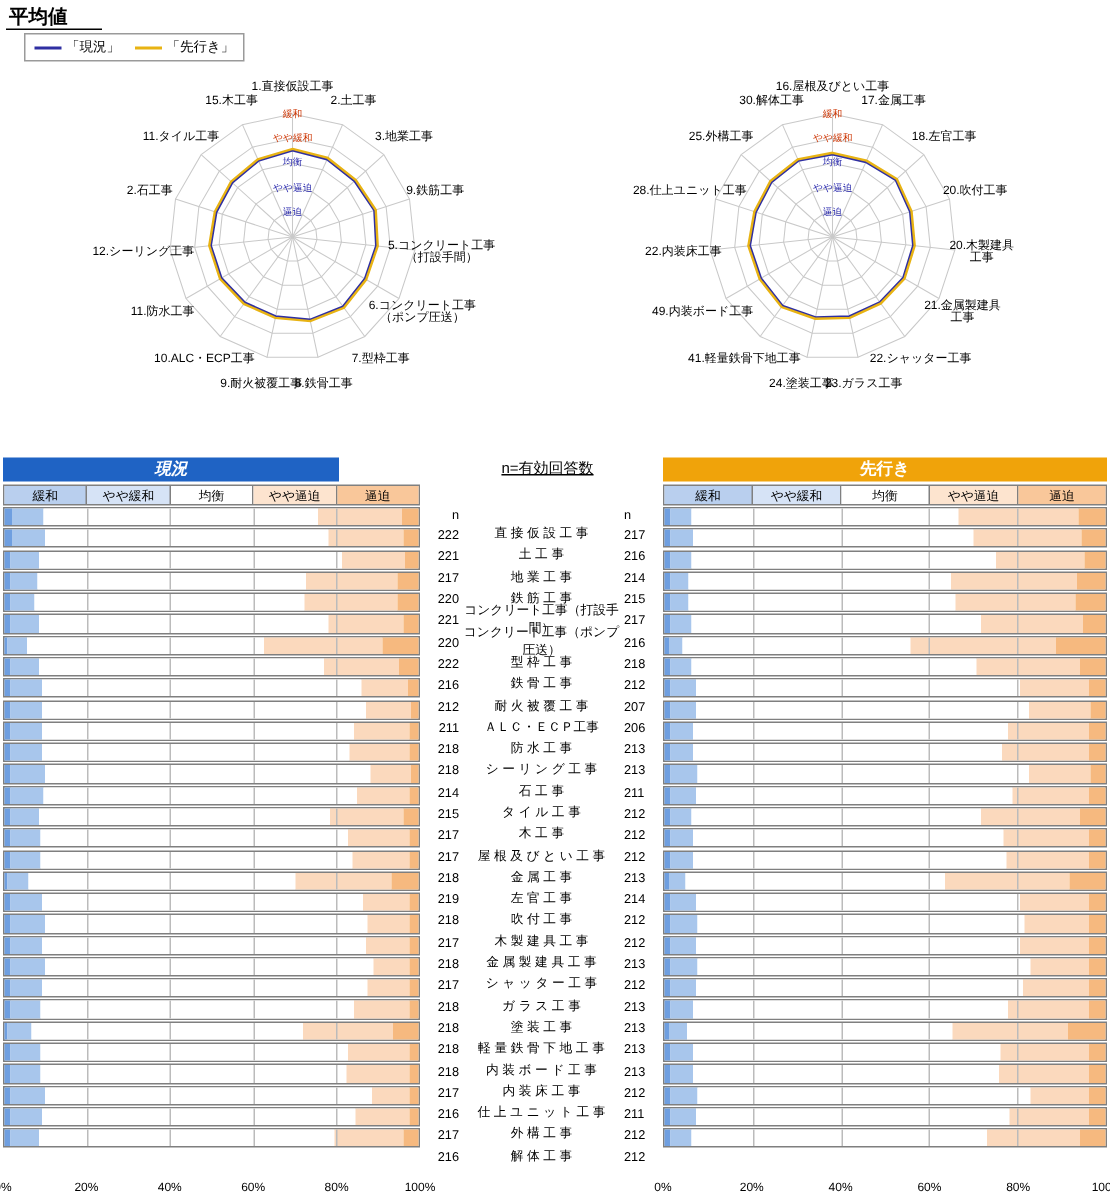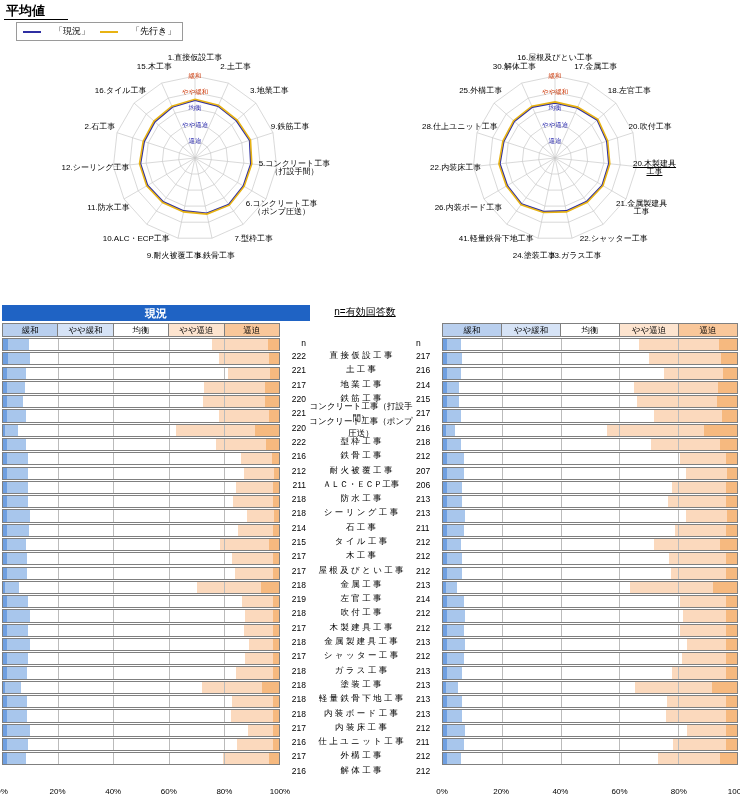--- a/index.html
+++ b/index.html
@@ -17,21 +17,21 @@
   .title-underline{
     position:absolute;left:4px;top:19px;width:64px;height:1px;background:#000;
   }
   
   .legend{
     position:absolute;left:16px;top:22px;
     border:1px solid #9a9a9a;background:#fff;
     padding:2px 6px;display:flex;gap:10px;align-items:center;
     font-size:9px;
   }
-  .legend .ent{display:flex;align-items:center;gap:13px;}
+  .legend .ent{display:flex;align-items:center;gap:3px;}
   .legend .ln{display:inline-block;width:18px;height:2px;}
   .ln.blue{background:#2f2fa2;}
   .ln.gold{background:#e8b313;}
 
   
   .radar-wrap{position:absolute;top:30px;left:0;width:610px;height:265px;}
   .radar{position:absolute;}
   .radar svg{display:block;}
   .rlabel{
     position:absolute;font-size:8px;line-height:1.05;text-align:center;
@@ -41,21 +41,21 @@
     position:absolute;font-size:6.5px;color:#2222aa;text-align:center;white-space:nowrap;
   }
   .ringlabel.red{color:#cc3300;}
 
   
   .bottom{position:absolute;top:305px;left:0;width:740px;height:495px;}
   .hdr{
     position:absolute;height:16px;color:#fff;font-size:11px;font-weight:bold;
     text-align:center;line-height:16px;
   }
-  .hdr.blue{background:#1f63c4;left:2px;width:308px;top:0;}
+  .hdr.blue{background:#1f63c4;left:2px;width:224px;top:0;font-style:italic;}
   .hdr.gold{background:#f0a30a;left:442px;width:296px;top:0;}
   .nlabel{
     position:absolute;top:0px;left:290px;width:150px;text-align:center;
     font-size:10px;text-decoration:underline;
   }
   .catrow{
     position:absolute;top:18px;height:14px;display:flex;font-size:8.5px;
     border:1px solid #808080;box-sizing:border-box;
   }
   .catrow .c{
@@ -150,21 +150,21 @@
 （打設手間）</div>
       <div class="rlabel" style="left: 215.603px; top: 169.5px; width: 72px;">6.コンクリート工事
 （ポンプ圧送）</div>
       <div class="rlabel" style="left: 204.279px; top: 204.902px; width: 39px;">7.型枠工事</div>
       <div class="rlabel" style="left: 166.291px; top: 221.815px; width: 39px;">8.鉄骨工事</div>
       <div class="rlabel" style="left: 116.709px; top: 221.815px; width: 55px;">9.耐火被覆工事</div>
       <div class="rlabel" style="left: 72.7215px; top: 204.902px; width: 67px;">10.ALC・ECP工事</div>
       <div class="rlabel" style="left: 56.8975px; top: 174px; width: 43px;">11.防水工事</div>
       <div class="rlabel" style="left: 31.5478px; top: 134.453px; width: 68px;">12.シーリング工事</div>
       <div class="rlabel" style="left: 52.3943px; top: 93.0983px; width: 35px;">2.石工事</div>
-      <div class="rlabel" style="left: 64.6855px; top: 57.0869px; width: 52px;">16.タイル工事</div>
+      <div class="rlabel" style="left: 64.6855px; top: 57.0869px; width: 52px;">11.タイル工事</div>
       <div class="rlabel" style="left: 106.826px; top: 32.6455px; width: 35px;">15.木工事</div>
       <div class="ringlabel" style="left: 158.5px; top: 107.1px;">逼迫</div>
       <div class="ringlabel" style="left: 152px; top: 90.7px;">やや逼迫</div>
       <div class="ringlabel" style="left: 158.5px; top: 74.3px;">均衡</div>
       <div class="ringlabel red" style="left: 152px; top: 57.9px;">やや緩和</div>
       <div class="ringlabel red" style="left: 158.5px; top: 41.5px;">緩和</div>
     </div>
   <div class="radar" id="radar-right" style="left:390px;top:0;width:330px;height:265px;">
       <svg width="330" height="265">
         <path d="M165.0,111.6L171.7,113.0L177.2,117.0L180.6,122.9L181.3,129.7L179.2,136.2L174.6,141.3L168.4,144.0L161.6,144.0L155.4,141.3L150.8,136.2L148.7,129.7L149.4,122.9L152.8,117.0L158.3,113.0Z" fill="none" stroke="#c9c9c9" stroke-width="0.7"></path>
@@ -187,43 +187,44 @@
         <line x1="165" y1="128" x2="87.0" y2="102.7" stroke="#c9c9c9" stroke-width="0.7"></line>
         <line x1="165" y1="128" x2="104.1" y2="73.1" stroke="#c9c9c9" stroke-width="0.7"></line>
         <line x1="165" y1="128" x2="131.6" y2="53.1" stroke="#c9c9c9" stroke-width="0.7"></line>
         <path d="M165.0,72.9L187.3,78.0L207.2,90.0L216.8,111.2L218.8,133.7L212.2,155.2L196.6,171.5L176.3,180.9L153.6,181.6L131.6,173.9L117.3,155.6L109.9,133.8L113.8,111.4L124.3,91.3L142.3,77.1Z" fill="none" stroke="#2f2fa2" stroke-width="1.6"></path>
         <path d="M165.0,71.9L187.7,77.1L207.9,89.4L217.7,110.9L219.8,133.8L213.0,155.7L197.2,172.3L176.5,181.9L153.4,182.5L131.1,174.7L116.4,156.0L108.9,133.9L112.9,111.1L123.6,90.7L141.9,76.2Z" fill="none" stroke="#e8b313" stroke-width="1.6"></path>
       </svg>
       <div class="rlabel" style="left: 127px; top: 24px; width: 76px;">16.屋根及びとい工事</div>
       <div class="rlabel" style="left: 184.174px; top: 32.6455px; width: 43px;">17.金属工事</div>
       <div class="rlabel" style="left: 217.814px; top: 57.0869px; width: 43px;">18.左官工事</div>
       <div class="rlabel" style="left: 238.606px; top: 93.0983px; width: 43px;">20.吹付工事</div>
-      <div class="rlabel" style="left: 242.952px; top: 129.953px; width: 43px; text-decoration: underline;">20.木製建具
+      <div class="rlabel" style="left: 242.952px; top: 129.953px; width: 43px;">20.木製建具
 工事</div>
       <div class="rlabel" style="left: 226.103px; top: 169.5px; width: 51px;">21.金属製建具
 工事</div>
       <div class="rlabel" style="left: 189.779px; top: 204.902px; width: 68px;">22.シャッター工事</div>
       <div class="rlabel" style="left: 159.791px; top: 221.815px; width: 52px;">23.ガラス工事</div>
       <div class="rlabel" style="left: 122.709px; top: 221.815px; width: 43px;">24.塗装工事</div>
       <div class="rlabel" style="left: 68.7215px; top: 204.902px; width: 75px;">41.軽量鉄骨下地工事</div>
-      <div class="rlabel" style="left: 44.3975px; top: 174px; width: 68px;">26.内装ボード工事</div>
+      <div class="rlabel" style="left: 44.3975px; top: 174px; width: 68px;">49.内装ボード工事</div>
       <div class="rlabel" style="left: 40.0478px; top: 134.453px; width: 51px;">22.内装床工事</div>
       <div class="rlabel" style="left: 31.8943px; top: 93.0983px; width: 76px;">28.仕上ユニット工事</div>
       <div class="rlabel" style="left: 69.1855px; top: 57.0869px; width: 43px;">25.外構工事</div>
       <div class="rlabel" style="left: 102.826px; top: 32.6455px; width: 43px;">30.解体工事</div>
       <div class="ringlabel" style="left: 158.5px; top: 107.1px;">逼迫</div>
       <div class="ringlabel" style="left: 152px; top: 90.7px;">やや逼迫</div>
       <div class="ringlabel" style="left: 158.5px; top: 74.3px;">均衡</div>
       <div class="ringlabel red" style="left: 152px; top: 57.9px;">やや緩和</div>
       <div class="ringlabel red" style="left: 158.5px; top: 41.5px;">緩和</div>
     </div>
 </div>
 
 <div class="bottom">
   <div class="hdr blue">現況</div>
+  <div class="hdr gold">先行き</div>
   <div class="nlabel">n=有効回答数</div>
 
   <div class="catrow" id="catrow-left" style="left:2px;width:278px;">
       <div class="c k0">緩和</div>
       <div class="c k1">やや緩和</div>
       <div class="c k2">均衡</div>
       <div class="c k3">やや逼迫</div>
       <div class="c k4">逼迫</div>
     </div>
   <div class="catrow" id="catrow-right" style="left:442px;width:296px;">

